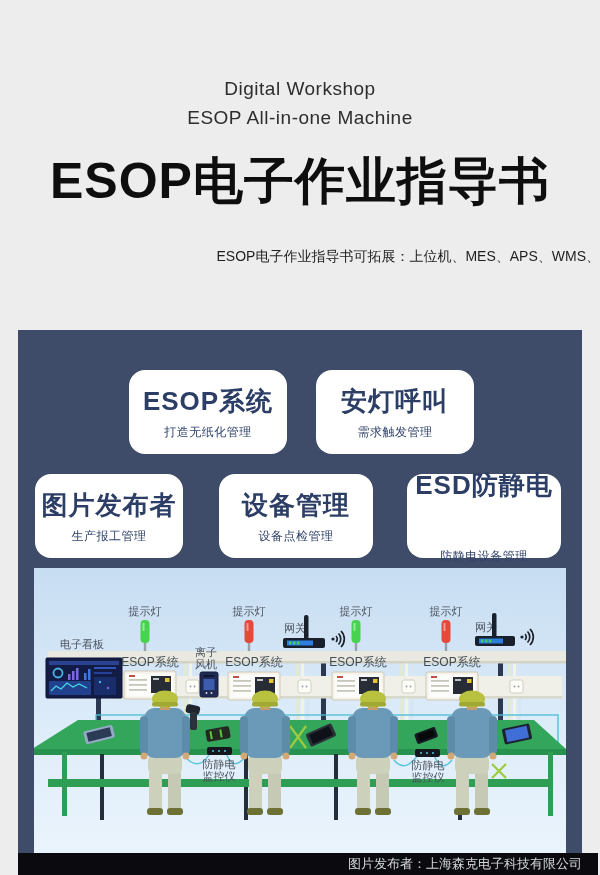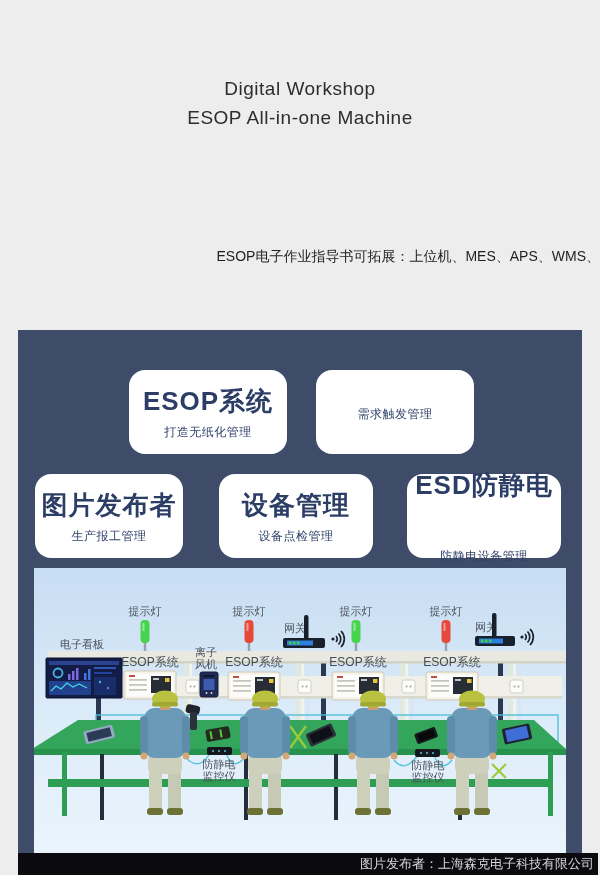--- a/index.html
+++ b/index.html
@@ -19,45 +19,47 @@
   .card1{left:129px;top:362px;width:158px;height:84px;}
   .card2{left:316px;top:362px;width:158px;height:84px;}
   .card3{left:35px; top:466px;width:148px;height:84px;}
   .card4{left:219px;top:466px;width:154px;height:84px;}
   .card5{left:407px;top:466px;width:154px;height:84px;gap:40px;}
   .illu{position:absolute;left:34px;top:560px;width:532px;height:324px;
         background:linear-gradient(#c7ddf2,#e0eefa 55%,#edf6fd);}
   .illu svg{position:absolute;left:0;top:0;}
   .footerbar{position:absolute;left:18px;top:845px;width:580px;height:22px;background:#0b0b0f;
              color:#d3d6da;font-size:13px;line-height:22px;text-align:right;
-             padding-right:4px;box-sizing:border-box;}
+             padding-right:16px;box-sizing:border-box;}
   .slbl{font-size:11px;fill:#4b525c;}
   .slbl2{font-size:12px;fill:#434b54;}
   text{font-family:"Liberation Sans","DejaVu Sans",sans-serif;}
 </style>
 </head>
 <body>
 
 <div class="canvas">
 
   <div class="hdr hdr1">Digital Workshop</div>
   <div class="hdr hdr2">ESOP All-in-one Machine</div>
 
+  <div class="page-title">ESOP电子作业指导书</div>
 
   <div class="desc">
     <div>ESOP电子作业指导书可拓展：上位机、MES、APS、WMS、</div>
   </div>
 
   <div class="panel"></div>
 
   <div class="card card1">
     <div class="t">ESOP系统</div>
     <div class="s">打造无纸化管理</div>
   </div>
   <div class="card card2">
+    <div class="t">安灯呼叫</div>
     <div class="s">需求触发管理</div>
   </div>
   <div class="card card3">
     <div class="t">图片发布者</div>
     <div class="s">生产报工管理</div>
   </div>
   <div class="card card4">
     <div class="t">设备管理</div>
     <div class="s">设备点检管理</div>
   </div>

